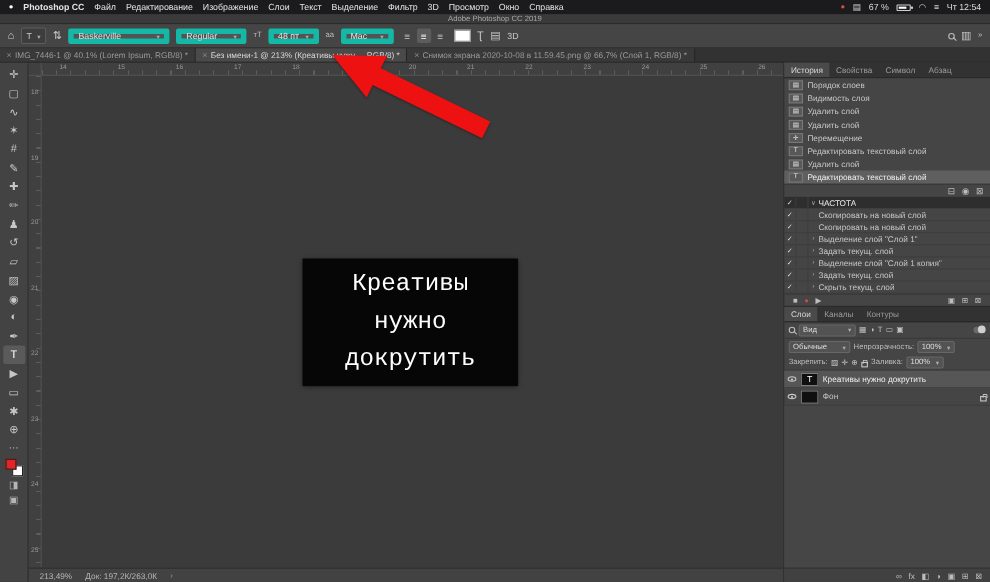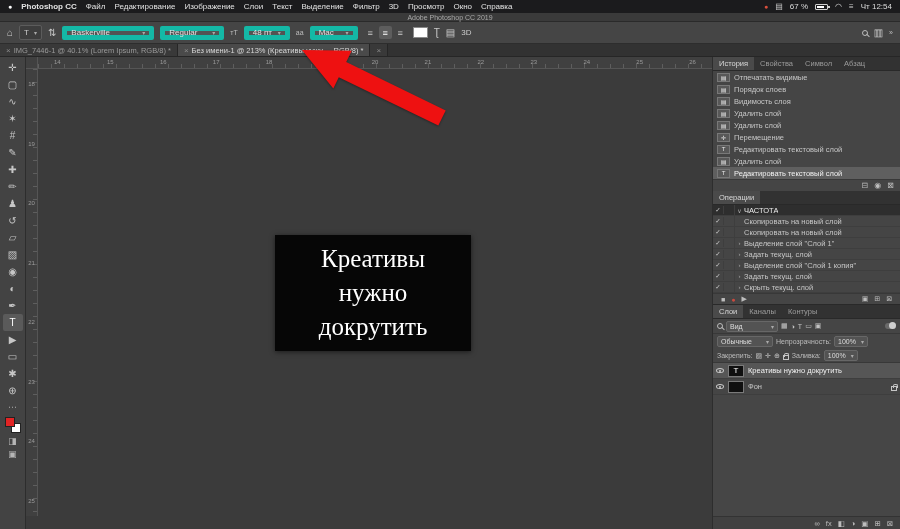--- a/index.html
+++ b/index.html
@@ -78,21 +78,21 @@
                background-size:100% 4px; background-repeat:repeat-x; background-position:bottom; }
   .ruler-left { position:absolute; left:0; top:12px; width:12px; bottom:13px; background-color:#404040;
                 border-right:1px solid #555; display:flex; flex-direction:column; justify-content:space-between;
                 align-items:center; padding:12px 0; color:#9a9a9a; font-size:6px;
                 background-image:repeating-linear-gradient(to bottom,#5e5e5e 0,#5e5e5e 1px,transparent 1px,transparent 13px);
                 background-size:4px 100%; background-repeat:repeat-y; background-position:right; }
   .pasteboard { position:absolute; left:12px; top:12px; right:0; bottom:13px; background:#3b3b3b; }
   .doc { position:absolute; left:237px; top:166px; width:196px; height:116px; background:#060606;
          box-shadow:0 1px 5px rgba(0,0,0,.55); color:#ffffff; text-align:center; padding-top:7px;
          font-family:"Liberation Serif", serif; }
-  .doc-line { font-size:25px; line-height:34px; }
+  .doc-line { font-size:22px; line-height:34px;font-family:Liberation Mono, monospace; }
 
   .statusbar { position:absolute; left:0; right:0; bottom:0; height:13px; background:#424242;
                border-top:1px solid #2d2d2d; display:flex; align-items:center; gap:12px; padding:0 10px;
                font-size:7.5px; color:#b7b7b7; }
   .sb-chev { font-size:7px; color:#999; }
 
   
   .right { width:188px; background:#454545; border-left:1px solid #2d2d2d; display:flex;
            flex-direction:column; font-size:7.5px; color:#c7c7c7; }
   .ptabs { height:14px; background:#323232; display:flex; align-items:stretch; border-bottom:1px solid #292929; flex:none; }
@@ -231,20 +231,21 @@
     <span class="tab">
       <span class="tab-close">×</span>
       <span>IMG_7446-1 @ 40.1% (Lorem Ipsum, RGB/8) *</span>
     </span>
     <span class="tab active">
       <span class="tab-close">×</span>
       <span>Без имени-1 @ 213% (Креативы нужн..., RGB/8) *</span>
     </span>
     <span class="tab">
       <span class="tab-close">×</span>
+      <span>Снимок экрана 2020-10-08 в 11.59.45.png @ 66,7% (Слой 1, RGB/8) *</span>
     </span>
   </div>
 
   <div class="main">
 
     <div class="toolbar">
       <span class="tool">✛</span>
       <span class="tool">▢</span>
       <span class="tool">∿</span>
       <span class="tool">✶</span>
@@ -300,36 +301,37 @@
         <span>24</span>
         <span>25</span>
       </div>
       <div class="pasteboard">
         <div class="doc">
           <div class="doc-line">Креативы</div>
           <div class="doc-line">нужно</div>
           <div class="doc-line">докрутить</div>
         </div>
       </div>
+      <div class="statusbar">
+        <span>213,49%</span>
+        <span>Док: 197,2К/263,0К</span>
+        <span class="sb-chev">›</span>
+      </div>
     </div>
 
     <div class="right">
 
       <div class="ptabs">
         <span class="ptab active">История</span>
         <span class="ptab">Свойства</span>
         <span class="ptab">Символ</span>
         <span class="ptab">Абзац</span>
       </div>
       <div class="h-row">
         <span class="h-ico">▤</span>
-        <span class="h-label">Отпечатать видимые</span>
-      </div>
-      <div class="h-row">
-        <span class="h-ico">▤</span>
         <span class="h-label">Порядок слоев</span>
       </div>
       <div class="h-row">
         <span class="h-ico">▤</span>
         <span class="h-label">Видимость слоя</span>
       </div>
       <div class="h-row">
         <span class="h-ico">▤</span>
         <span class="h-label">Удалить слой</span>
       </div>
@@ -352,23 +354,20 @@
       <div class="h-row sel">
         <span class="h-ico">T</span>
         <span class="h-label">Редактировать текстовый слой</span>
       </div>
       <div class="h-footer">
         <span>⊟</span>
         <span>◉</span>
         <span>⊠</span>
       </div>
 
-      <div class="ptabs">
-        <span class="ptab active">Операции</span>
-      </div>
       <div class="a-row group">
         <span class="a-check">✓</span>
         <span class="a-box"></span>
         <span class="a-exp">∨</span>
         <span class="a-label">ЧАСТОТА</span>
       </div>
       <div class="a-row">
         <span class="a-check">✓</span>
         <span class="a-box"></span>
         <span class="a-exp"></span>

